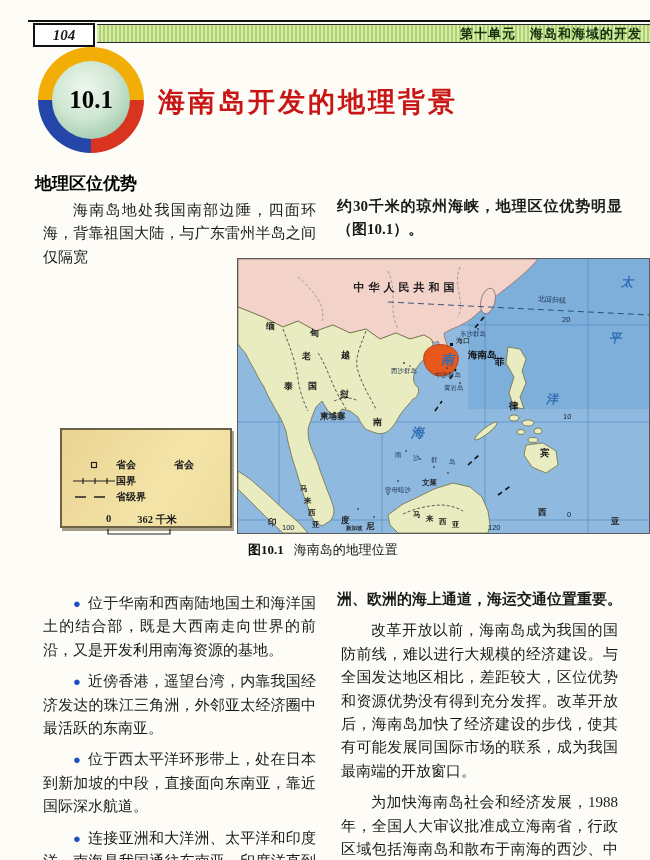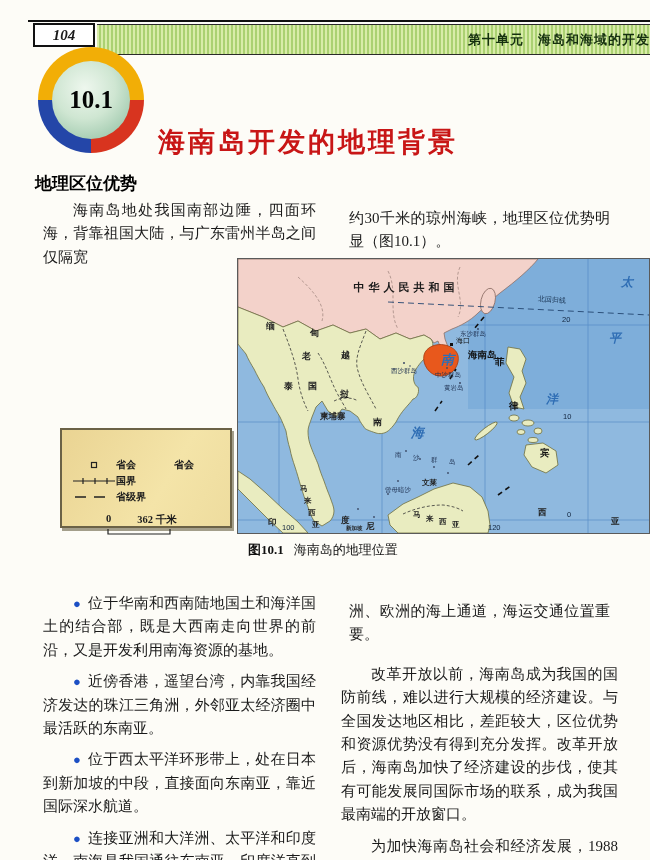--- a/index.html
+++ b/index.html
@@ -3,43 +3,43 @@
 <meta charset="utf-8">
 <style>
   html,body{margin:0;padding:0;}
   .page{position:relative;width:650px;height:860px;background:#fdfcf7;overflow:hidden;
         font-family:"Liberation Serif","DejaVu Serif",serif;color:#1a1a1a;}
   
   .top-rule{position:absolute;left:28px;top:20px;width:622px;height:2px;background:#111;}
   .pagenum-box{position:absolute;left:33px;top:23px;width:58px;height:20px;background:#fff;
         border:2px solid #111;display:flex;align-items:center;justify-content:center;
         font:italic bold 15px "Liberation Serif",serif;}
-  .unit-bar{position:absolute;left:97px;top:24px;width:553px;height:31px;
+  .unit-bar{position:absolute;left:97px;top:24px;width:553px;height:19px;
         background:repeating-linear-gradient(90deg,#d9eca9 0 2px,#abd172 2px 4px),
                    repeating-linear-gradient(0deg,rgba(90,130,40,.28) 0 1px,transparent 1px 5px);
         border-top:1px solid #2a2a2a;border-bottom:1px solid #2a2a2a;
-        display:flex;align-items:center;justify-content:flex-end;padding-right:0;box-sizing:border-box;
+        display:flex;align-items:center;justify-content:flex-end;padding-right:8px;box-sizing:border-box;
         font:bold 13px "Liberation Sans",sans-serif;color:#15300f;letter-spacing:1px;}
   
   .badge{position:absolute;left:38px;top:47px;width:106px;height:106px;border-radius:50%;
         background:conic-gradient(#f2ae06 0 90deg,#d8341f 90deg 180deg,#2446a8 180deg 270deg,#f2ae06 270deg 360deg);
         display:flex;align-items:center;justify-content:center;}
   .badge-inner{width:78px;height:78px;border-radius:50%;
         background:radial-gradient(circle at 42% 35%,#eef7ee 0%,#cfe6d2 45%,#9cc7ab 85%,#8abb9b 100%);
         display:flex;align-items:center;justify-content:center;
         font:bold 25px "Liberation Serif",serif;color:#050505;}
   .sec-title{position:absolute;left:158px;top:84px;font:bold 27px "Liberation Sans",sans-serif;
-        color:#c81616;letter-spacing:3px;margin-top:40px;}
+        color:#c81616;letter-spacing:3px;}
   
   .heading{position:absolute;left:35px;top:172px;font:bold 17px "Liberation Sans",sans-serif;color:#000;}
   .body-text{font:15px/23.4px "Liberation Serif","DejaVu Serif",serif;text-align:justify;}
   .col-intro-l{position:absolute;left:35px;top:191px;width:289px;}
   .col-intro-r{position:absolute;left:333px;top:191px;width:293px;}
   .indent{text-indent:2em;margin:8px;}
-  .noindent{text-indent:0;margin:16px;}
+  .noindent{text-indent:0;margin:4px;font-weight:bold;}
   .dot{color:#1c4fc4;font-size:13px;margin-right:7px;}
   .col-body-l{position:absolute;left:35px;top:584px;width:289px;}
   .col-body-r{position:absolute;left:333px;top:584px;width:293px;}
   
   .map-wrap{position:absolute;left:237px;top:258px;width:411px;height:274px;border:1px solid #5a5a5a;}
   .map-wrap svg{display:block;}
   
   .legend{position:absolute;left:60px;top:428px;width:172px;height:100px;box-sizing:border-box;
         background:linear-gradient(120deg,#ead493 0%,#f4e4a8 60%,#eedc9e 100%);
         border:2px solid #6b6246;box-shadow:2px 3px 0 rgba(90,80,50,.55);

